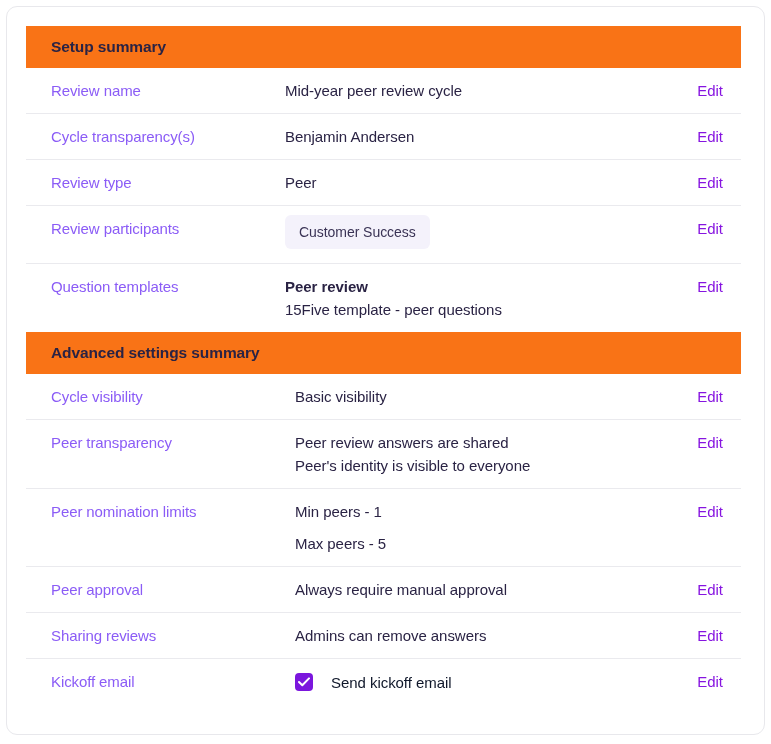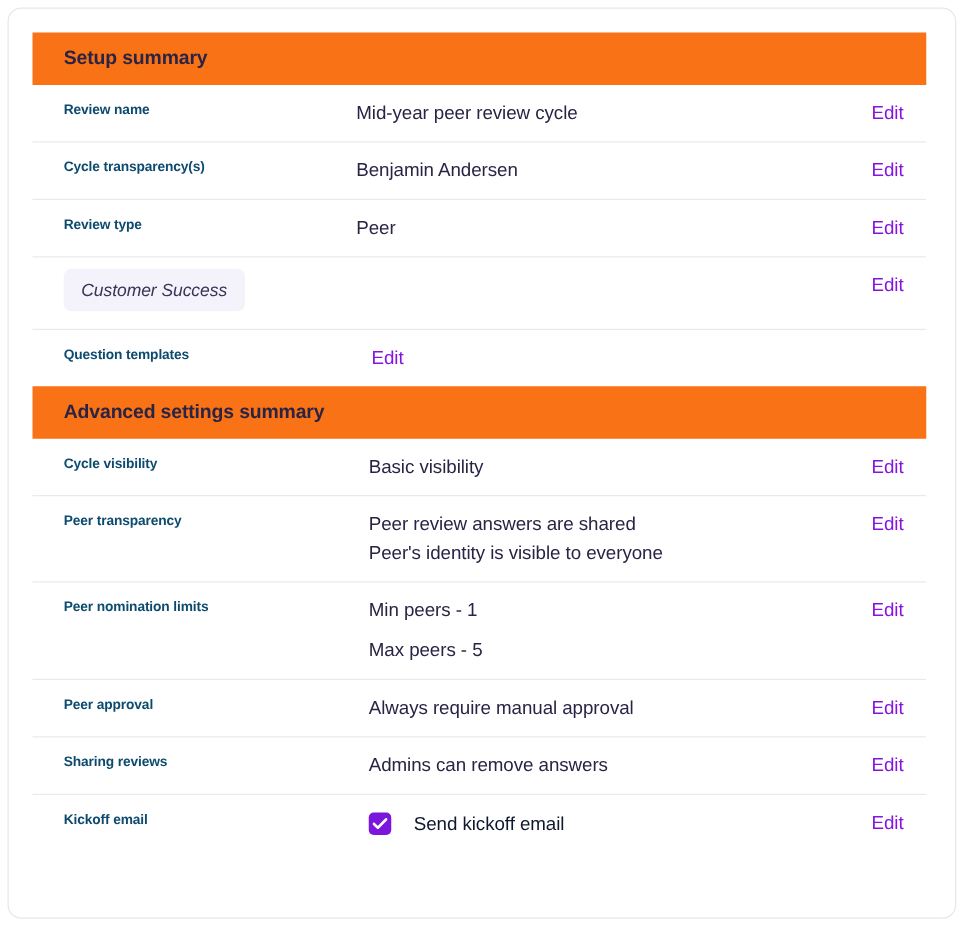--- a/index.html
+++ b/index.html
@@ -57,23 +57,23 @@
     border-bottom: 1px solid #eaeaee;
     box-sizing: border-box;
     padding-left: 25px;
     padding-right: 0px;
   }
   .row.no-rule {
     border-bottom: none;
   }
 
   .row-label {
-    font-size: 11px;
-    font-weight: bold;
-    color: #0c4a6e;
+    font-size: 15px;
+    font-weight: normal;
+    color: #8b5cf6;
     letter-spacing: -0.1px;
     flex: 0 0 234px;
     box-sizing: border-box;
     padding-right: 8px;
   }
   .row-value {
     flex: 1 1 auto;
     font-size: 15px;
     color: #2a2344;
     letter-spacing: -0.05px;
@@ -107,21 +107,20 @@
   
   .chip {
     display: inline-block;
     background: #f4f2fb;
     border-radius: 6px;
     padding: 9px 14px;
     font-size: 14px;
     color: #3a3355;
     letter-spacing: -0.05px;
     margin-top: -5px;
-    font-style: italic;
   }
 
   
   .checkbox-value {
     display: flex;
     align-items: center;
   }
   .checkbox {
     width: 18px;
     height: 18px;
@@ -180,28 +179,33 @@
 
       <div class="row">
         <div class="row-label">Review type</div>
         <div class="row-value">
           <span class="val-line">Peer</span>
         </div>
         <div class="row-edit">Edit</div>
       </div>
 
       <div class="row row-participants">
+        <div class="row-label">Review participants</div>
         <div class="row-value">
           <span class="chip">Customer Success</span>
         </div>
         <div class="row-edit">Edit</div>
       </div>
 
       <div class="row row-questions no-rule">
         <div class="row-label">Question templates</div>
+        <div class="row-value">
+          <span class="val-line bold">Peer review</span>
+          <span class="val-line">15Five template - peer questions</span>
+        </div>
         <div class="row-edit">Edit</div>
       </div>
     </div>
 
     <div class="sec-adv">
 
       <div class="section-band">
         <span class="section-band-title">Advanced settings summary</span>
       </div>
 

